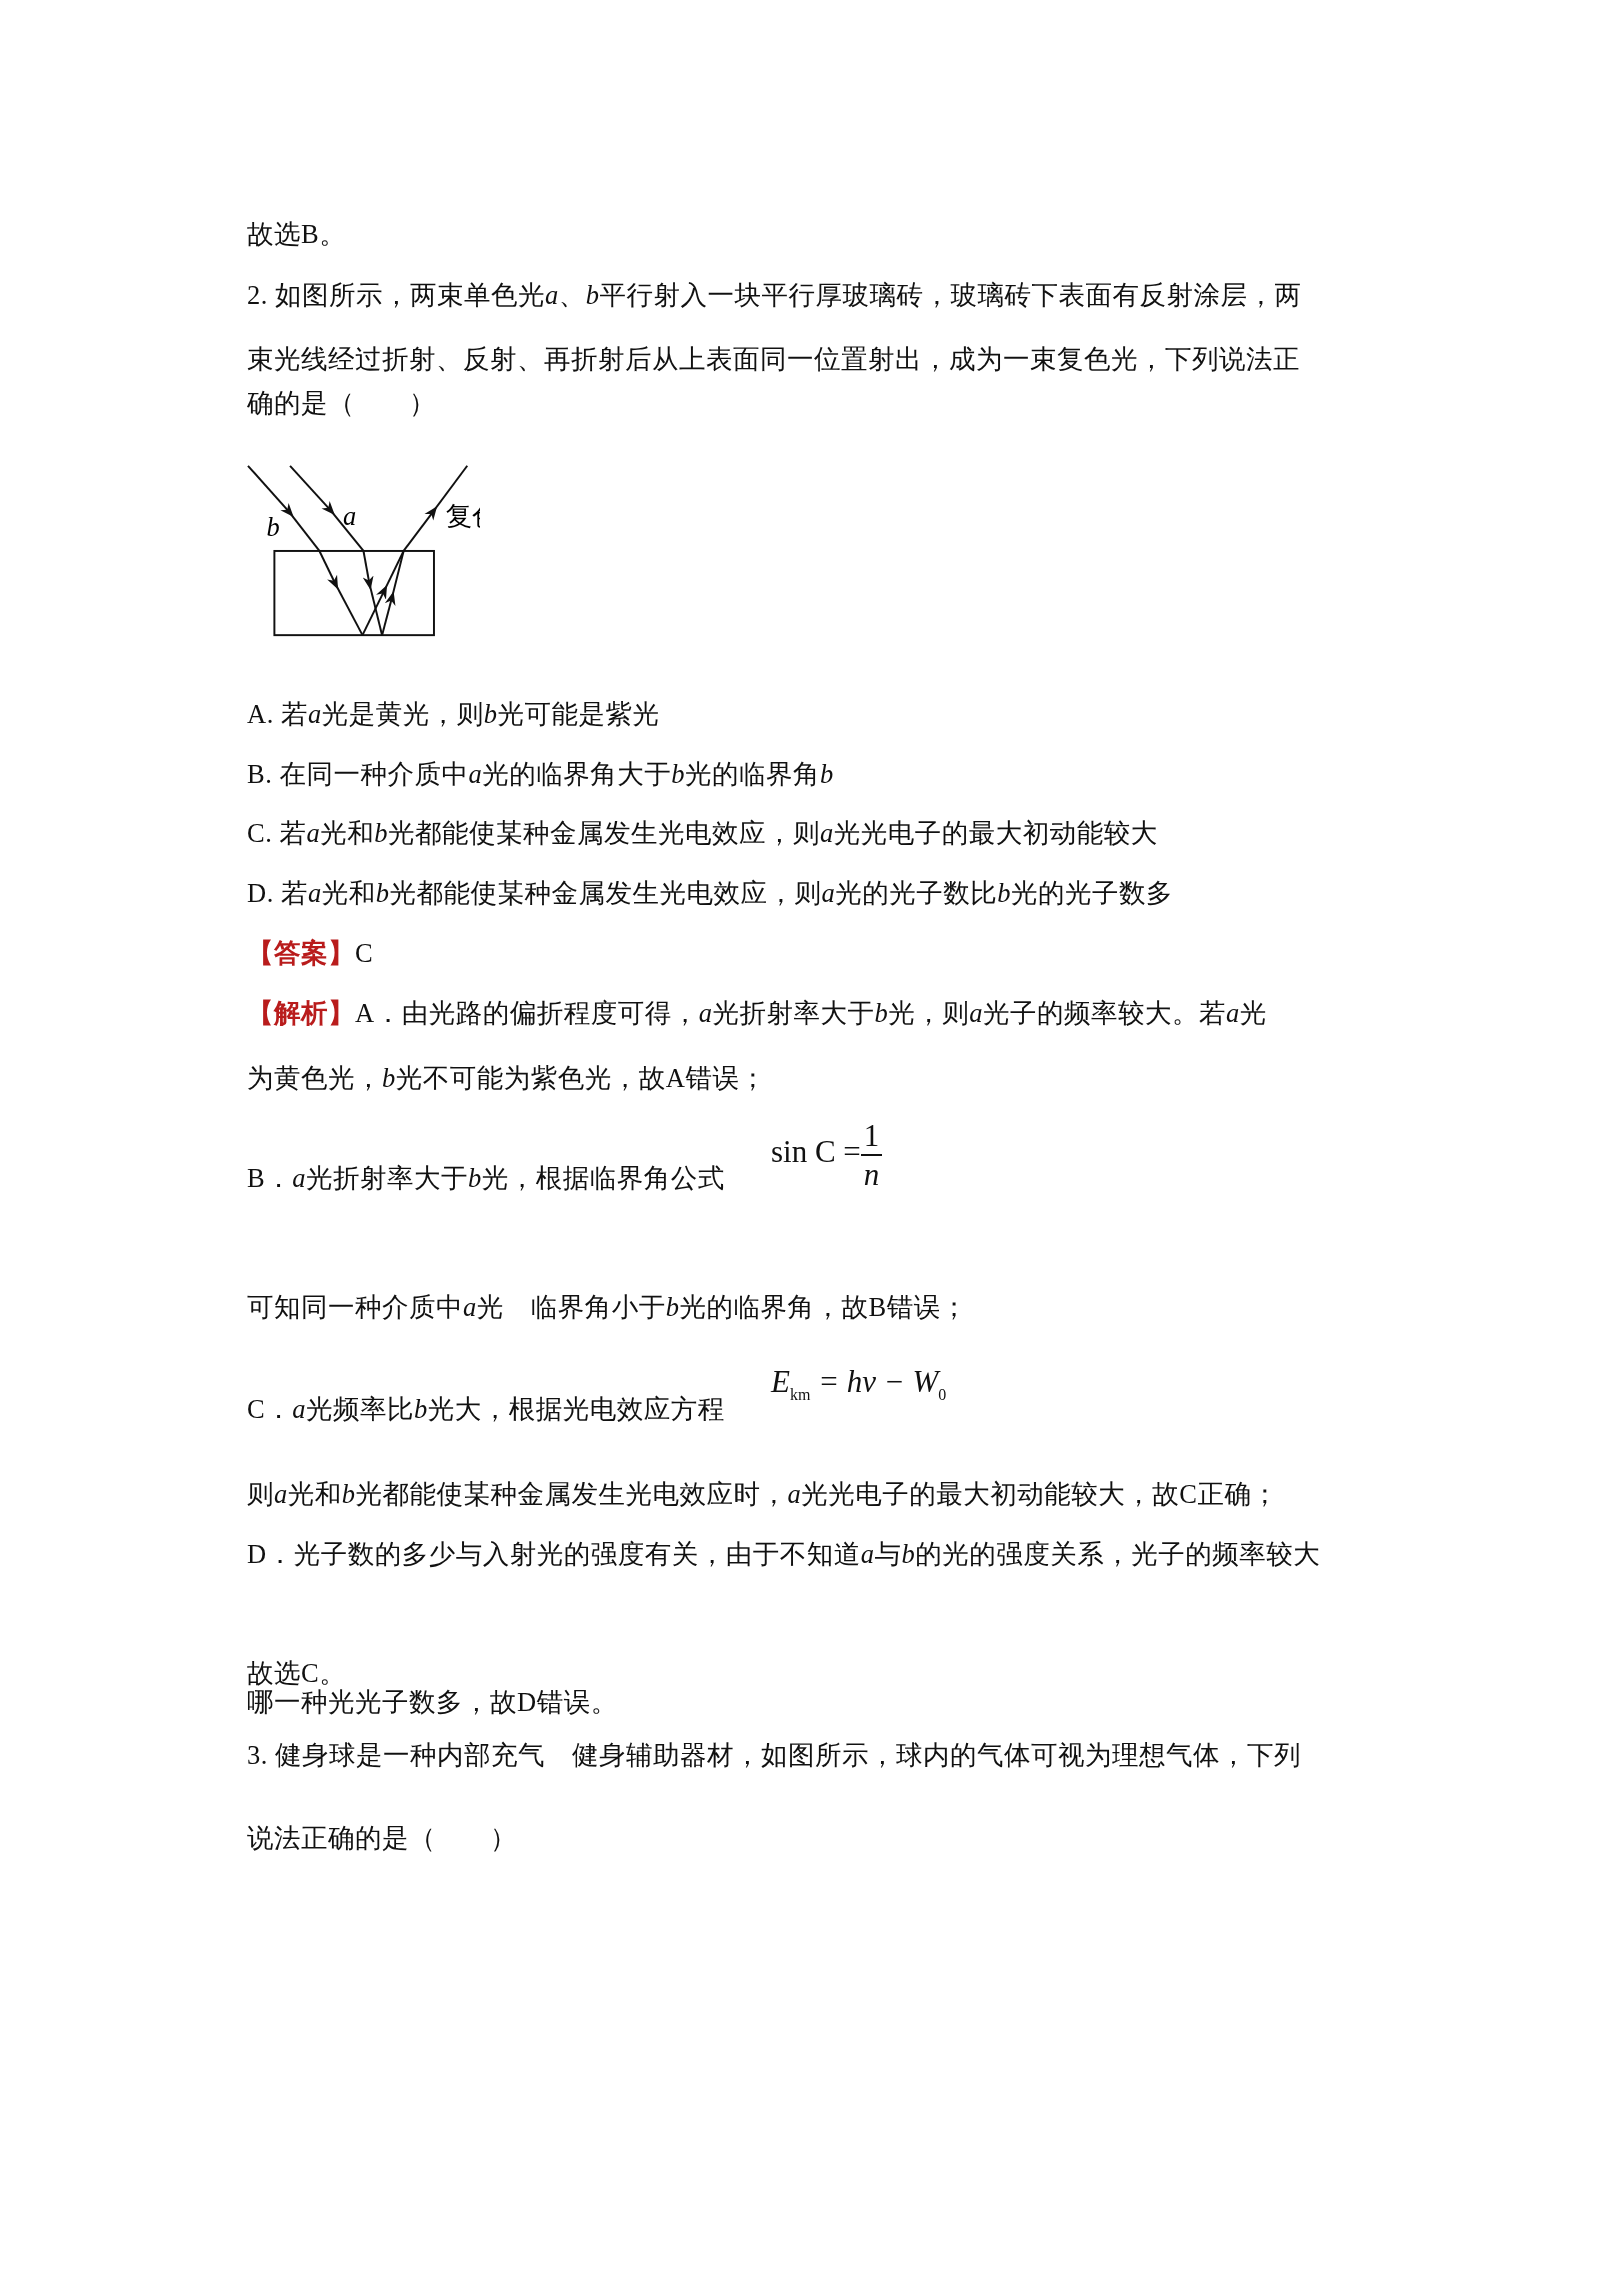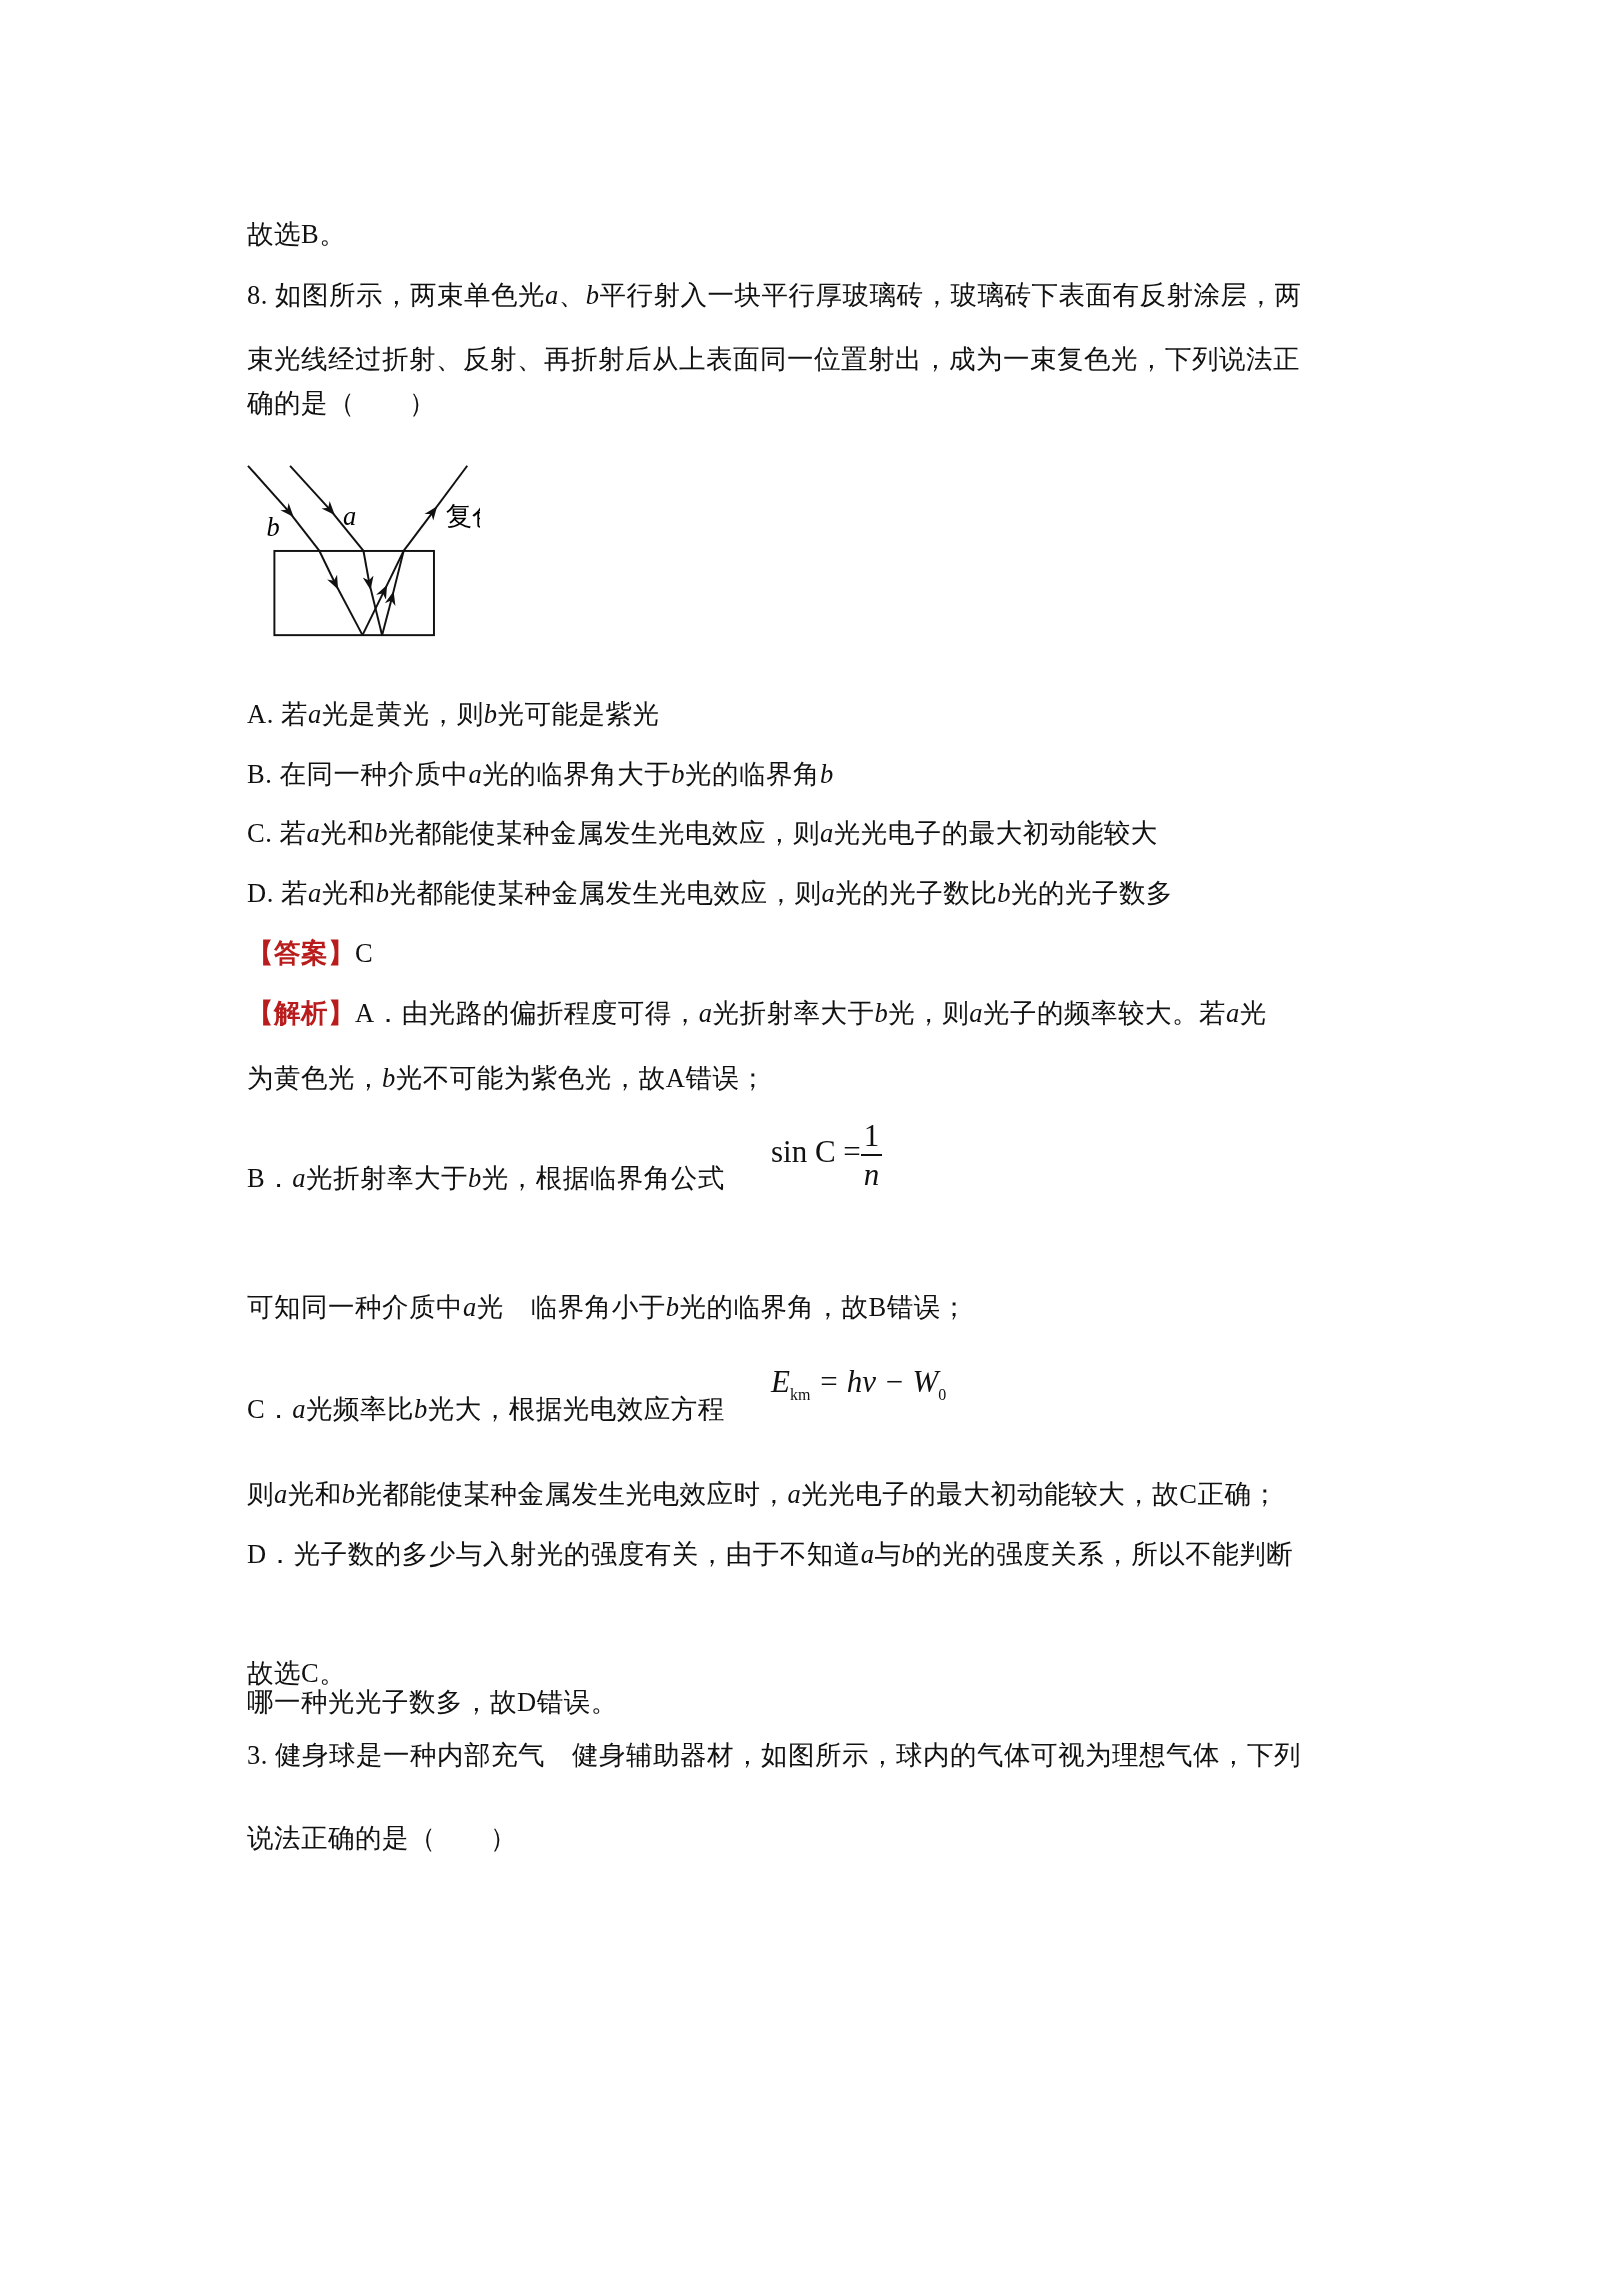--- a/index.html
+++ b/index.html
@@ -13,21 +13,21 @@
   .frac span { display:block; line-height:37px; }
   .frac .num { border-bottom:2px solid #111; padding:0 2.9px; font-style:normal; }
   .sub { font-size:16px; font-style:normal; vertical-align:-7.8px; }
   #diagram { position:absolute; left:245px; top:456px; }
 </style>
 </head>
 <body>
 
 <div class="line" style="top:217px">故选B。</div>
 
-<div class="line" style="top:278px"><span>8. 如图所示，两束单色光</span><span class="it">a</span><span>、</span><span class="it">b</span><span>平行射入一块平行厚玻璃砖，玻璃砖下表面有反射涂层，两</span></div>
+<div class="line" style="top:278px"><span>2. 如图所示，两束单色光</span><span class="it">a</span><span>、</span><span class="it">b</span><span>平行射入一块平行厚玻璃砖，玻璃砖下表面有反射涂层，两</span></div>
 <div class="line" style="top:342px">束光线经过折射、反射、再折射后从上表面同一位置射出，成为一束复色光，下列说法正</div>
 <div class="line" style="top:386px">确的是（　　）</div>
 
 <svg id="diagram" width="235" height="186" viewBox="0 0 240 190">
   <defs>
     <marker id="ar" viewBox="0 0 10 10" refX="5" refY="5" markerWidth="7" markerHeight="7" orient="auto">
       <path d="M0,1 L10,5 L0,9 L3,5 z" fill="#111"></path>
     </marker>
   </defs>
   <rect x="30" y="97" width="163" height="86" fill="none" stroke="#111" stroke-width="2"></rect>
@@ -62,19 +62,19 @@
 <div class="line" style="top:936px"><span class="tag">【答案】</span><span>C</span></div>
 
 <div class="line seg" style="top:996px"><span class="tag">【解析】</span><span>A．由光路的偏折程度可得，</span><span class="it">a</span><span>光折射率大于</span><span class="it">b</span><span>光，则</span><span class="it">a</span><span>光子的频率较大。若</span><span class="it">a</span><span>光</span></div>
 <div class="line seg" style="top:1061px"><span>为黄色光，</span><span class="it">b</span><span>光不可能为紫色光，故A错误；</span></div>
 <div class="line seg" style="top:1161px"><span>B．</span><span class="it">a</span><span>光折射率大于</span><span class="it">b</span><span>光，根据临界角公式</span></div>
 <div class="math" style="left:771px;top:1117px"><span style="font-style:normal">sin C =</span><span class="frac"><span class="num">1</span><span>n</span></span></div>
 <div class="line seg" style="top:1290px"><span>可知同一种介质中</span><span class="it">a</span><span>光　临界角小于</span><span class="it">b</span><span>光的临界角，故B错误；</span></div>
 <div class="line seg" style="top:1392px"><span>C．</span><span class="it">a</span><span>光频率比</span><span class="it">b</span><span>光大，根据光电效应方程</span></div>
 <div class="math" style="left:771px;top:1364px"><span>E</span><span class="sub">km</span><span> = hν − W</span><span class="sub">0</span></div>
 <div class="line seg" style="top:1477px"><span>则</span><span class="it">a</span><span>光和</span><span class="it">b</span><span>光都能使某种金属发生光电效应时，</span><span class="it">a</span><span>光光电子的最大初动能较大，故C正确；</span></div>
-<div class="line seg" style="top:1537px"><span>D．光子数的多少与入射光的强度有关，由于不知道</span><span class="it">a</span><span>与</span><span class="it">b</span><span>的光的强度关系，所以不能判断</span></div>
+<div class="line seg" style="top:1537px"><span>D．光子数的多少与入射光的强度有关，由于不知道</span><span class="it">a</span><span>与</span><span class="it">b</span><span>的光的强度关系，光子的频率较大</span></div>
 <div class="line seg" style="top:1685px"><span>哪一种光光子数多，故D错误。</span></div>
 <div class="line" style="top:1656px">故选C。</div>
 
 <div class="line" style="top:1738px">3. 健身球是一种内部充气　健身辅助器材，如图所示，球内的气体可视为理想气体，下列</div>
 <div class="line" style="top:1821px">说法正确的是（　　）</div>
 
 
 </body></html>

